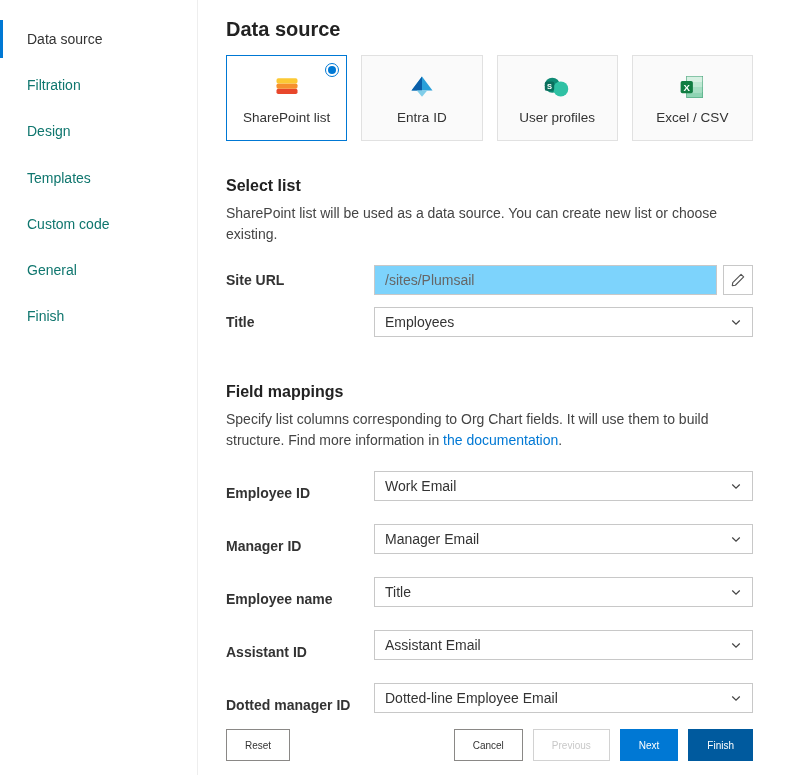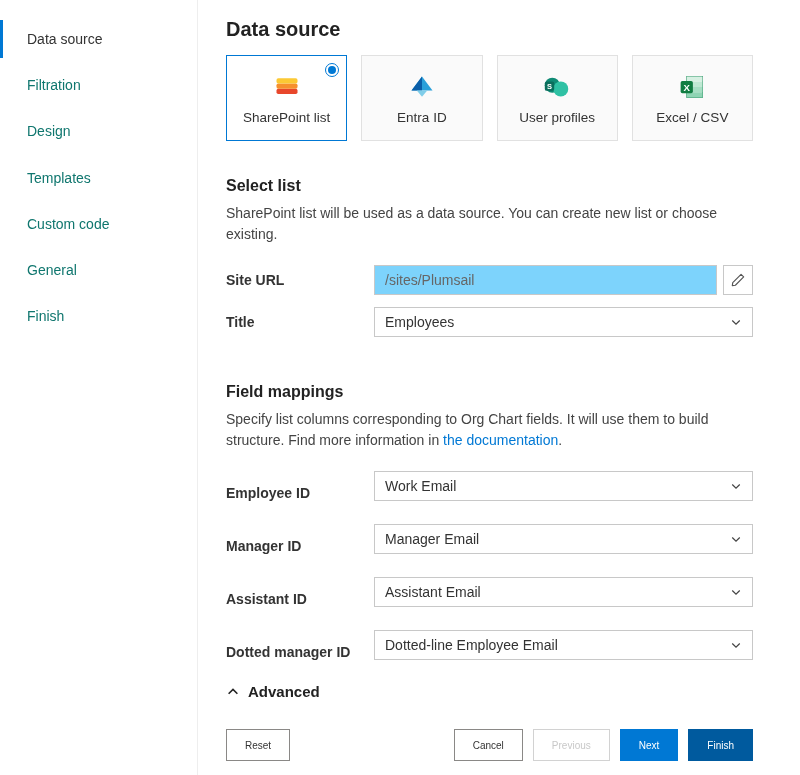--- a/index.html
+++ b/index.html
@@ -365,20 +365,31 @@
           <div class="form-control-wrap">
             <div class="select">
               <span>Manager Email</span>
               <svg class="chevron-down" viewBox="0 0 16 16">
                   <path d="M3 6 l5 5 5-5" fill="none" stroke="#444" stroke-width="1.6"></path>
                 </svg>
             </div>
           </div>
         </div>
         <div class="form-row">
+          <div class="form-label">Employee name</div>
+          <div class="form-control-wrap">
+            <div class="select">
+              <span>Title</span>
+              <svg class="chevron-down" viewBox="0 0 16 16">
+                  <path d="M3 6 l5 5 5-5" fill="none" stroke="#444" stroke-width="1.6"></path>
+                </svg>
+            </div>
+          </div>
+        </div>
+        <div class="form-row">
           <div class="form-label">Assistant ID</div>
           <div class="form-control-wrap">
             <div class="select">
               <span>Assistant Email</span>
               <svg class="chevron-down" viewBox="0 0 16 16">
                   <path d="M3 6 l5 5 5-5" fill="none" stroke="#444" stroke-width="1.6"></path>
                 </svg>
             </div>
           </div>
         </div>

